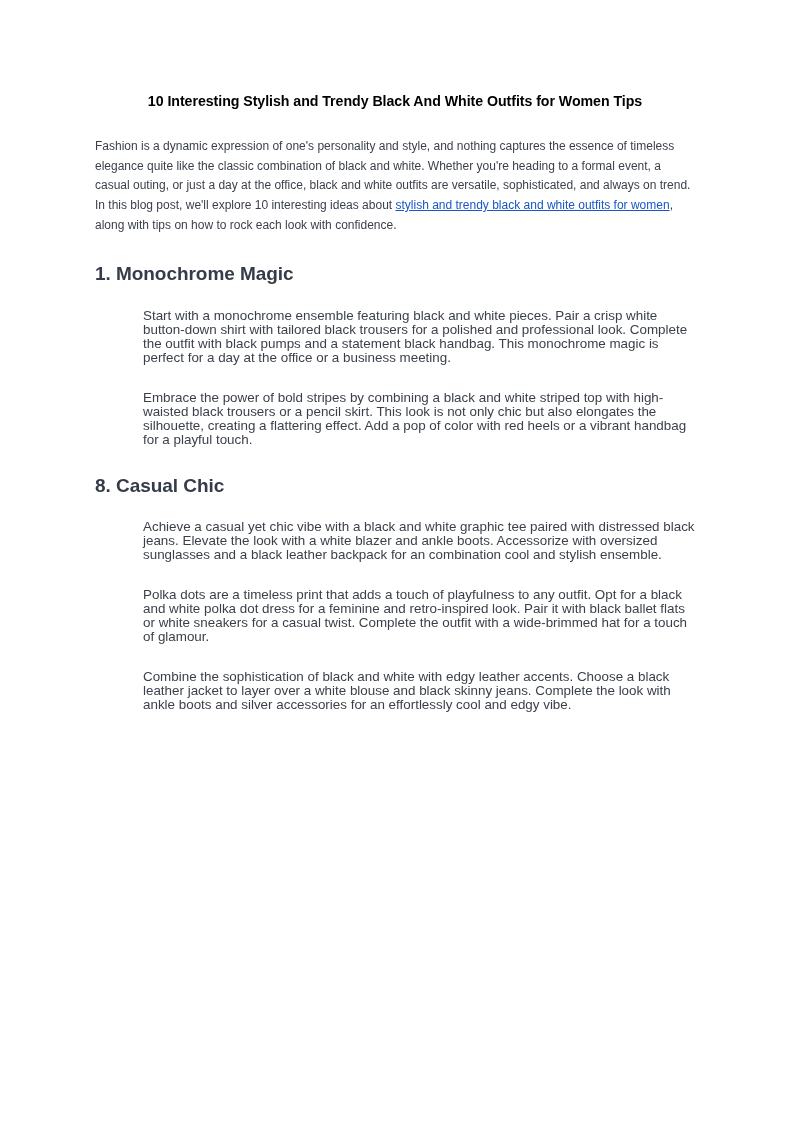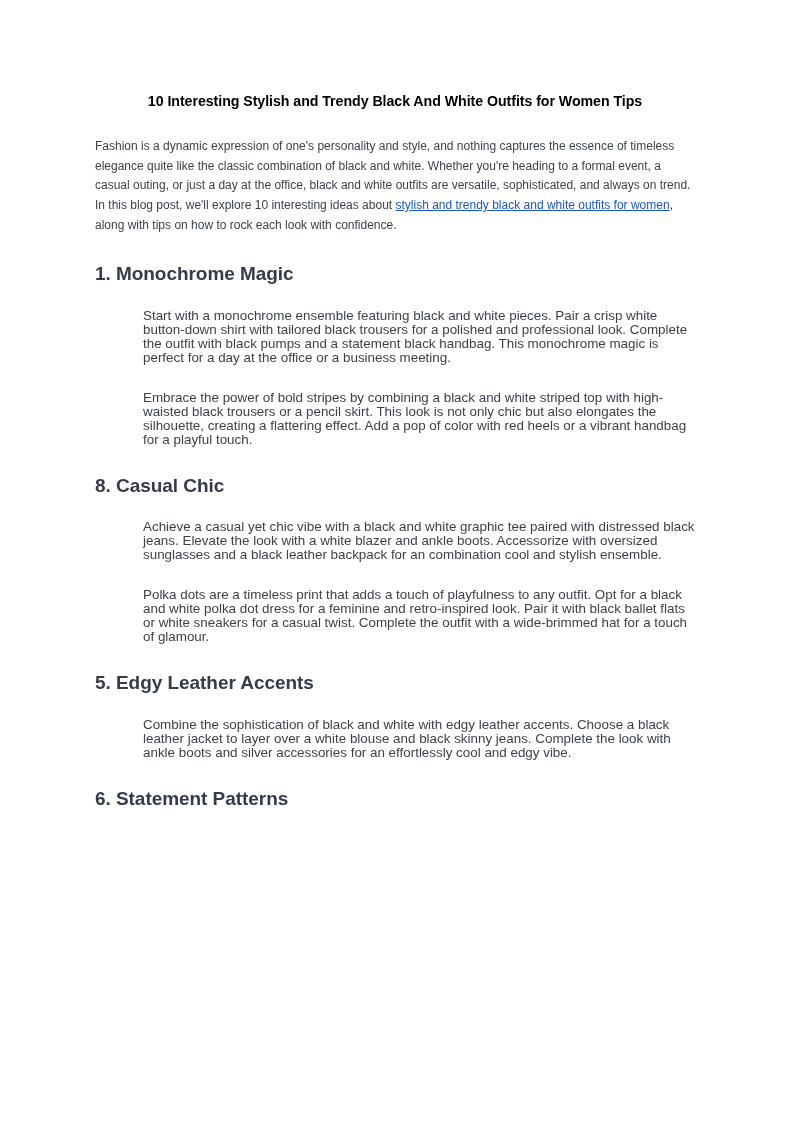--- a/index.html
+++ b/index.html
@@ -95,23 +95,18 @@
     <div class="section">
       <h2 class="section-heading">8. Casual Chic</h2>
       <p class="section-body">Achieve a casual yet chic vibe with a black and white graphic tee paired with distressed black jeans. Elevate the look with a white blazer and ankle boots. Accessorize with oversized sunglasses and a black leather backpack for an combination cool and stylish ensemble.</p>
     </div>
 
     <div class="section">
       <p class="section-body">Polka dots are a timeless print that adds a touch of playfulness to any outfit. Opt for a black and white polka dot dress for a feminine and retro-inspired look. Pair it with black ballet flats or white sneakers for a casual twist. Complete the outfit with a wide-brimmed hat for a touch of glamour.</p>
     </div>
 
     <div class="section">
-      <h2 class="section-heading">5. Edgy Leather Accents</h2>
       <p class="section-body">Combine the sophistication of black and white with edgy leather accents. Choose a black leather jacket to layer over a white blouse and black skinny jeans. Complete the look with ankle boots and silver accessories for an effortlessly cool and edgy vibe.</p>
     </div>
 
-    <div class="section">
-      <h2 class="section-heading">6. Statement Patterns</h2>
-      <p class="section-body is-empty"></p>
-    </div>
 
   </div>
 </div>
 
 </body></html>

